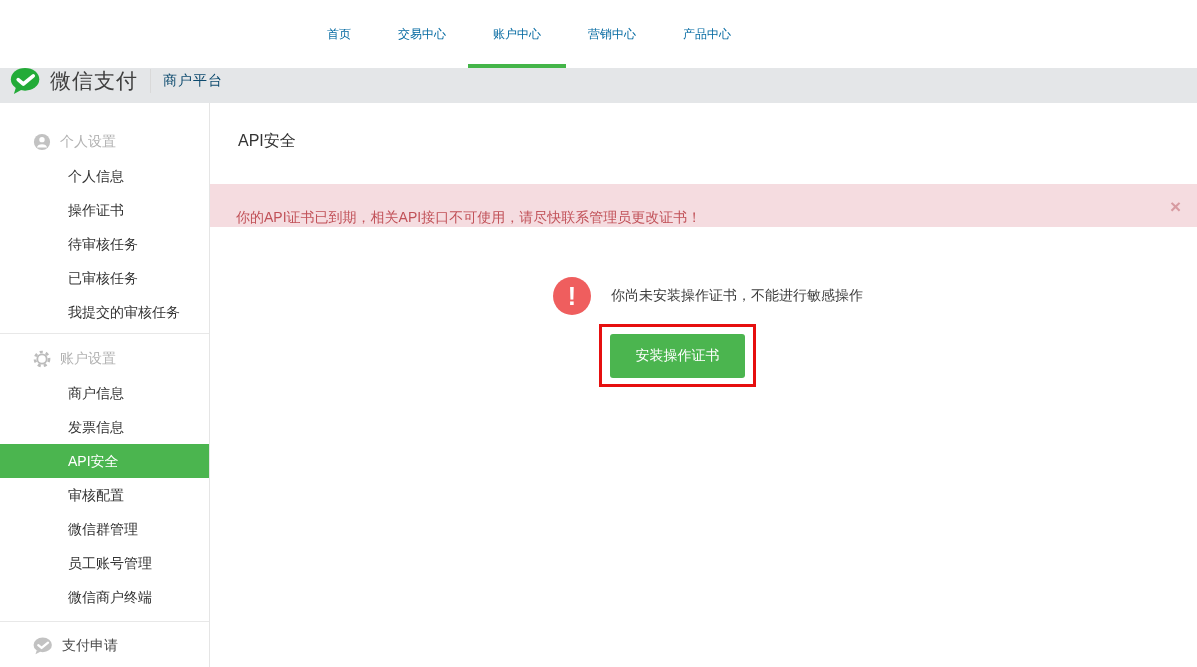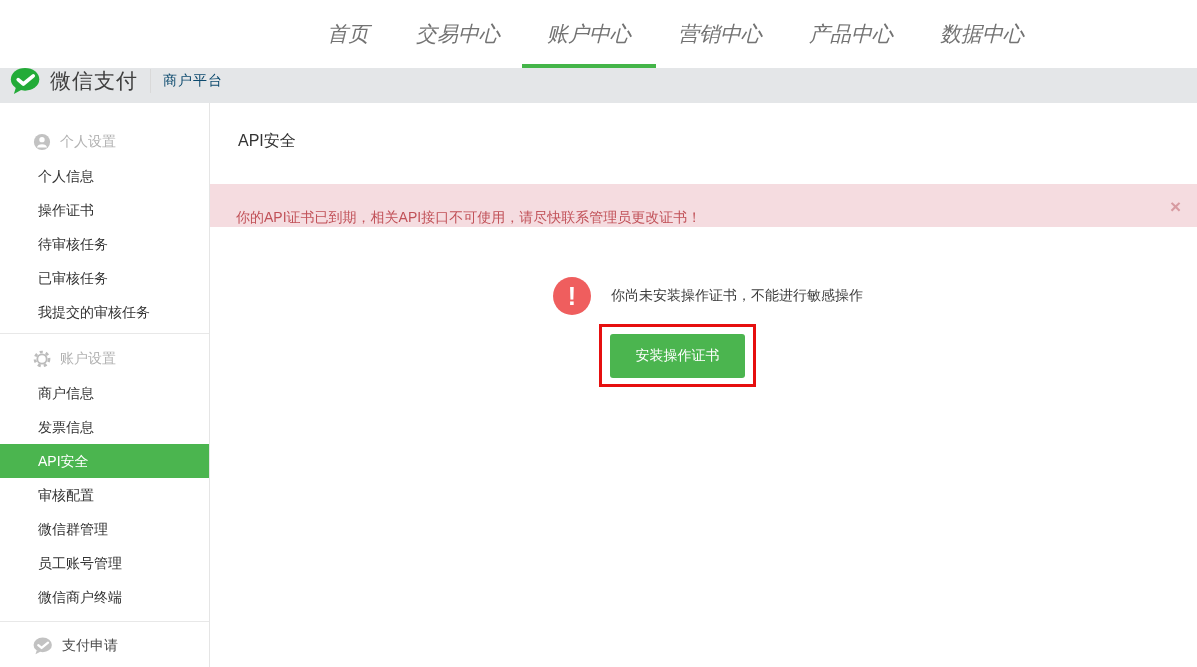--- a/index.html
+++ b/index.html
@@ -8,36 +8,36 @@
   .page { position:relative; width:1197px; height:667px; background:#fff; overflow:hidden; }
 
   
   .topbar { position:relative; height:68px; background:#fff; }
   .logo { position:absolute; left:10px; top:0; height:68px; display:flex; align-items:center;margin-top:47px; }
   .logo-icon { display:flex; align-items:center; margin-right:9px; }
   .brand { font-size:21px; color:#3f3f3f; letter-spacing:1px; }
   .logo-sep { width:1px; height:24px; background:#d9d9d9; margin:0 12px; }
   .product { font-size:14px; color:#0c4a6e; letter-spacing:1px; }
   .nav { position:absolute; left:327px; top:0; height:68px; display:flex; gap:47px; }
-  .nav-item { position:relative; display:flex; align-items:center; font-size:21px; color:#737373; cursor:pointer; white-space:nowrap;font-style:italic; }
+  .nav-item { position:relative; display:flex; align-items:center; font-size:12px; color:#0369a1; cursor:pointer; white-space:nowrap; }
   .nav-item.active::after { content:""; position:absolute; left:-25px; right:-25px; bottom:0; height:4px; background:#44b549; }
 
   
   .grayband { height:35px; background:#e4e6e8; }
 
   
   .body { display:flex; height:564px;border-radius:32px; }
 
   
   .sidebar { width:210px; flex:0 0 210px; border-right:1px solid #e5e5e5; padding-top:22px; background:#fff; }
   .side-header { height:34px; display:flex; align-items:center; padding-left:33px; color:#b2b2b2; font-size:14px; }
   .side-header .side-icon { display:flex; align-items:center; margin-right:9px; }
   .side-header.dark { color:#4a4a4a; }
   .side-items { margin:0; padding:0; list-style:none; }
-  .side-items li { height:34px; line-height:34px; padding-left:38px; font-size:14px; color:#333; cursor:pointer; }
+  .side-items li { height:34px; line-height:34px; padding-left:68px; font-size:14px; color:#333; cursor:pointer; }
   .side-items li.active { background:#4bb54f; color:#fff; }
   .side-divider { border:none; border-top:1px solid #e8e8e8; margin:4px 0 8px 0; }
   .side-divider.second { margin:7px 0 7px 0; }
 
   
   .main { flex:1; background:#fff; position:relative; }
   .page-title { margin:0; padding:27px 0 0 28px; font-size:16px; font-weight:400; color:#333; line-height:22px; }
   .alert { margin-top:32px; height:43px; background:#f5dce0; position:relative; display:flex; align-items:flex-end; }
   .alert-text { padding-left:26px; font-size:14px; color:#c15158; }
   .alert-close { position:absolute; right:16px; top:50%; transform:translateY(-50%); color:#d79ba1; font-size:19px; font-weight:bold; cursor:pointer; line-height:1; }
@@ -64,21 +64,20 @@
       <span class="brand">微信支付</span>
       <span class="logo-sep"></span>
       <span class="product">商户平台</span>
     </div>
     <nav class="nav">
       <div class="nav-item">首页</div>
       <div class="nav-item">交易中心</div>
       <div class="nav-item active">账户中心</div>
       <div class="nav-item">营销中心</div>
       <div class="nav-item">产品中心</div>
-      <div class="nav-item">数据中心</div>
     </nav>
   </div>
 
   <div class="grayband"></div>
 
   <div class="body">
 
     <aside class="sidebar">
 
       <div class="side-header">

